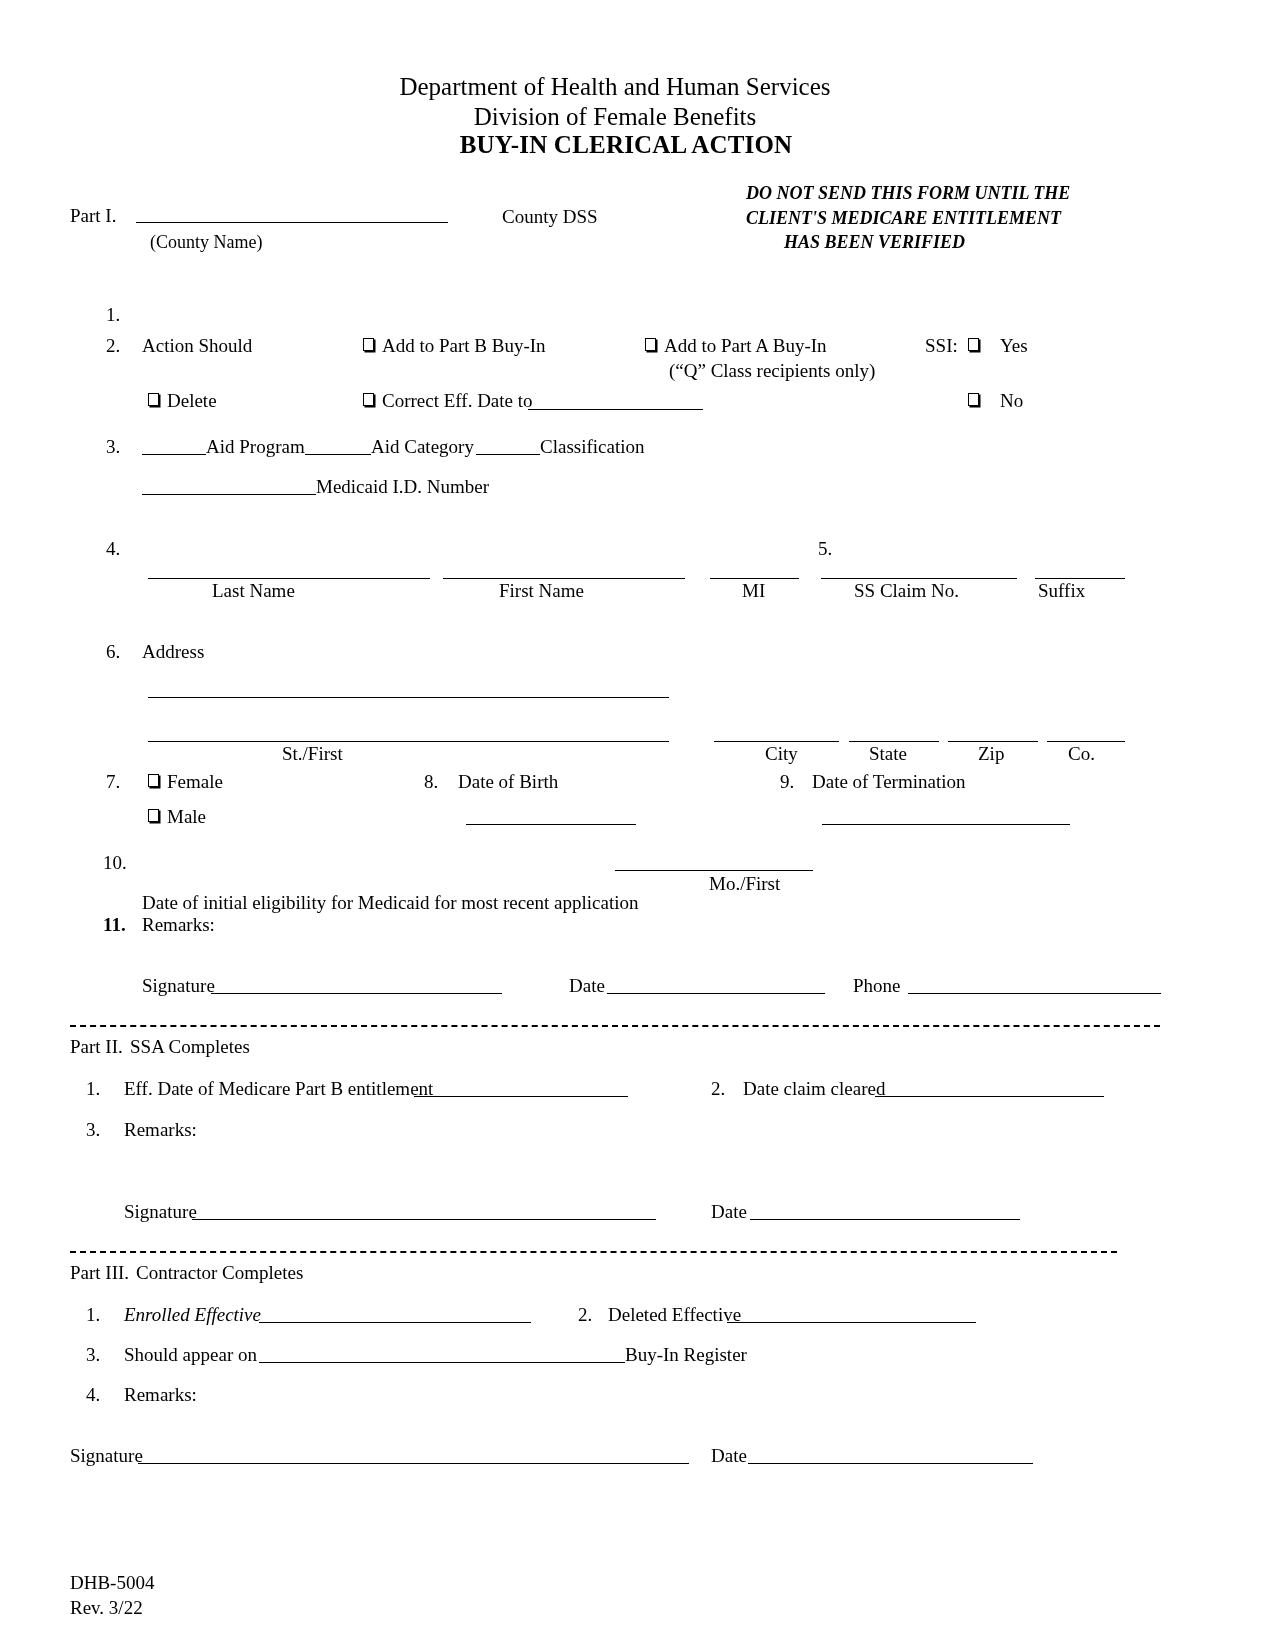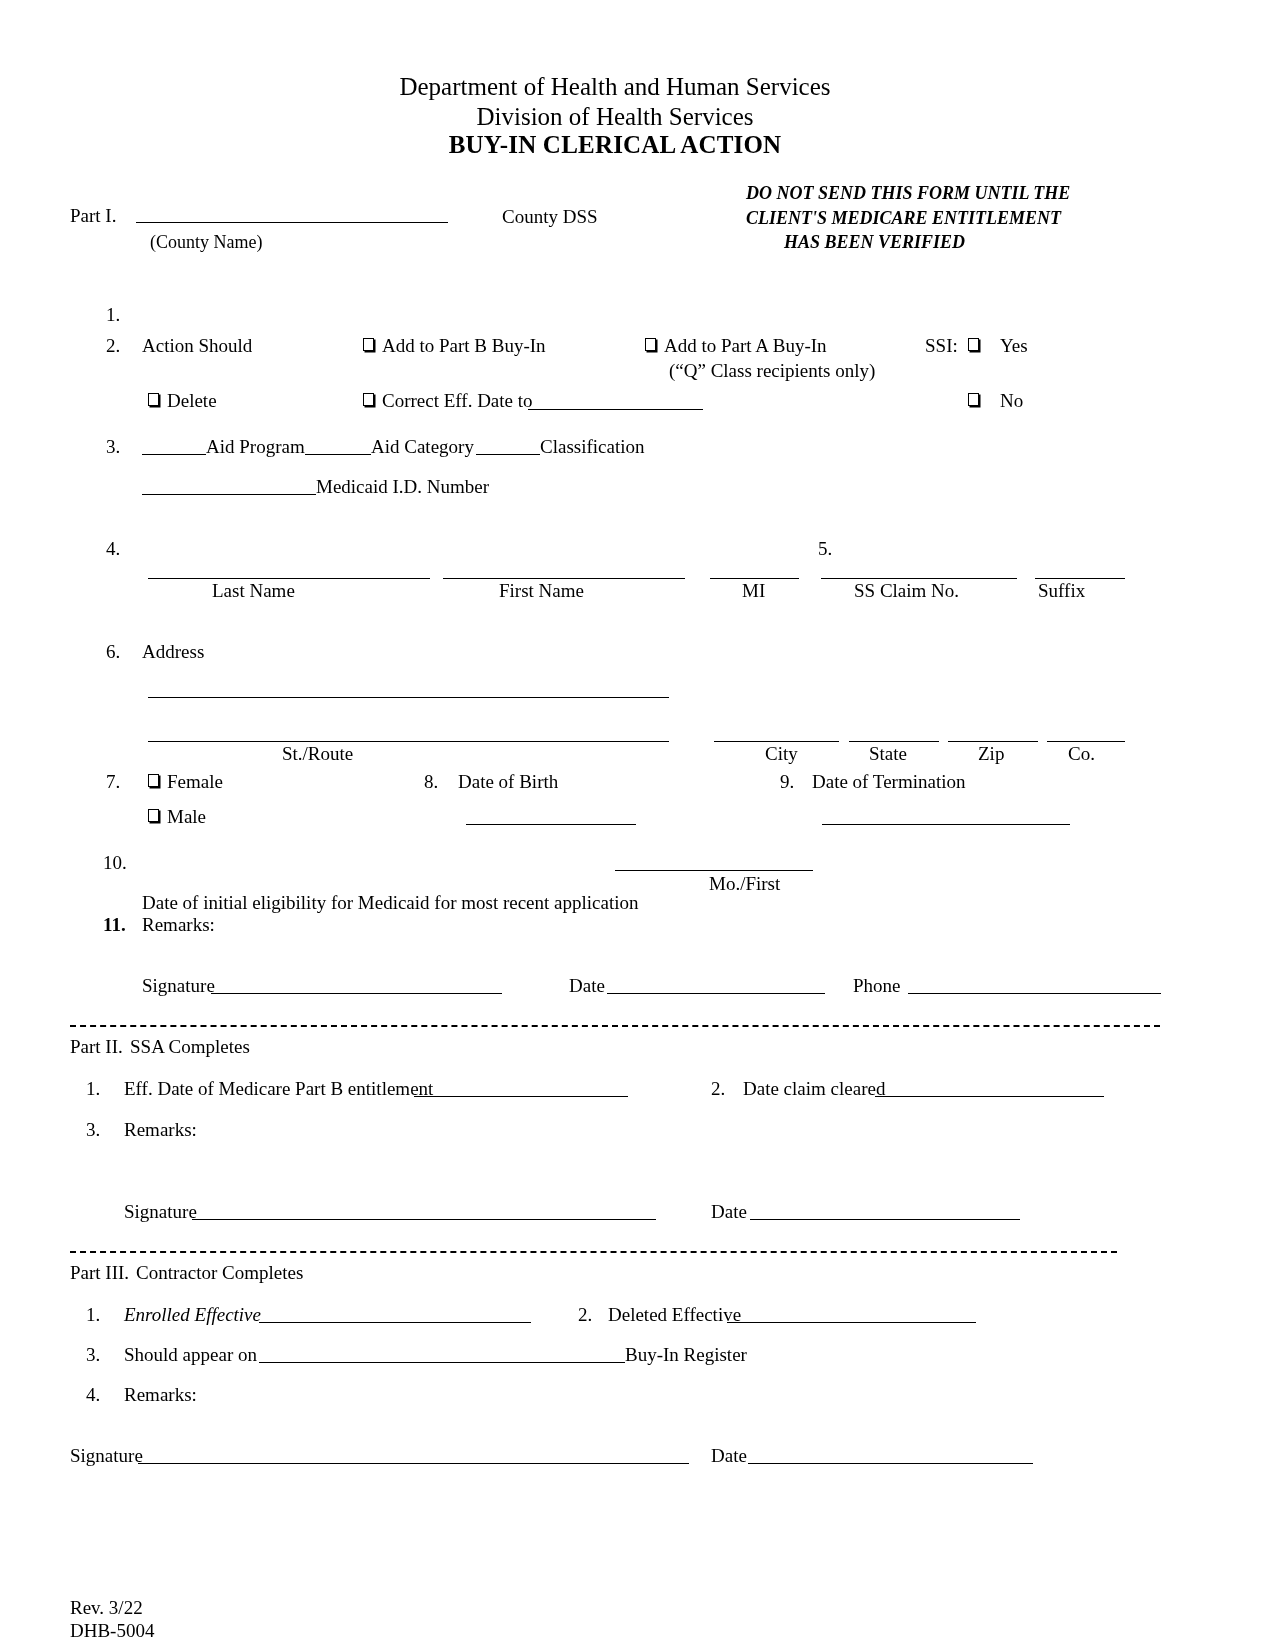--- a/index.html
+++ b/index.html
@@ -23,21 +23,21 @@
   .hdr {
     position: absolute;
     left: 0;
     width: 1230px;
     text-align: center;
     font-size: 25px;
     line-height: 30px;
   }
   .hdr-1 { top: 72px; }
   .hdr-2 { top: 102px; }
-  .hdr-3 { top: 130px; font-weight: bold; letter-spacing: 0.2px; }
+  .hdr-3 { top: 130px; font-weight: bold; letter-spacing: 0.2px; padding-left: 11px; }
 
   
   .t {
     position: absolute;
     font-size: 19px;
     line-height: 24px;
     white-space: nowrap;
   }
   .ital {
     font-style: italic;
@@ -77,21 +77,21 @@
     font-size: 19px;
     line-height: 25px;
   }
 </style>
 </head>
 <body>
 
 <div class="page">
 
   <div class="hdr hdr-1">Department of Health and Human Services</div>
-  <div class="hdr hdr-2">Division of Health Services</div>
+  <div class="hdr hdr-2">Division of Female Benefits</div>
   <div class="hdr hdr-3">BUY-IN CLERICAL ACTION</div>
 
   <div class="t" style="left:70px; top:204px;">Part I.</div>
   <div class="rule" style="left:136px; top:222px; width:312px;"></div>
   <div class="t sm" style="left:150px; top:230px;">(County  Name)</div>
   <div class="t" style="left:502px; top:205px;text-align:right;">County DSS</div>
 
   <div class="t ital" style="left:746px; top:181px;">DO NOT SEND THIS FORM UNTIL THE</div>
   <div class="t ital" style="left:746px; top:206px;">CLIENT'S MEDICARE ENTITLEMENT</div>
   <div class="t ital" style="left:784px; top:230px;">HAS BEEN VERIFIED</div>
@@ -153,21 +153,21 @@
   <div class="t" style="left:142px; top:640px;">Address</div>
 
   <div class="rule" style="left:148px; top:697px; width:521px;"></div>
 
   <div class="rule" style="left:148px; top:741px; width:521px;"></div>
   <div class="rule" style="left:714px; top:741px; width:125px;"></div>
   <div class="rule" style="left:849px; top:741px; width:90px;"></div>
   <div class="rule" style="left:948px; top:741px; width:90px;"></div>
   <div class="rule" style="left:1047px; top:741px; width:78px;"></div>
 
-  <div class="t" style="left:282px; top:742px;">St./Route</div>
+  <div class="t" style="left:282px; top:742px;">St./First</div>
   <div class="t" style="left:765px; top:742px;">City</div>
   <div class="t" style="left:869px; top:742px;">State</div>
   <div class="t" style="left:978px; top:742px;">Zip</div>
   <div class="t" style="left:1068px; top:742px;">Co.</div>
 
   <div class="t" style="left:106px; top:770px;">7.</div>
   <div class="cbox" style="left:148px; top:774px;"></div>
   <div class="t" style="left:167px; top:770px;">Female</div>
   <div class="cbox" style="left:148px; top:809px;"></div>
   <div class="t" style="left:167px; top:805px;">Male</div>
@@ -239,16 +239,16 @@
 
   <div class="t" style="left:86px; top:1383px;">4.</div>
   <div class="t" style="left:124px; top:1383px;">Remarks:</div>
 
   <div class="t" style="left:70px; top:1444px;">Signature</div>
   <div class="rule" style="left:138px; top:1463px; width:551px;"></div>
 
   <div class="t" style="left:711px; top:1444px;">Date</div>
   <div class="rule" style="left:748px; top:1463px; width:285px;"></div>
 
-  <div class="footer" style="top:1570px;margin-top:48px;">DHB-5004</div>
+  <div class="footer" style="top:1570px;">DHB-5004</div>
   <div class="footer" style="top:1595px;">Rev. 3/22</div>
 
 </div>
 
 </body></html>

